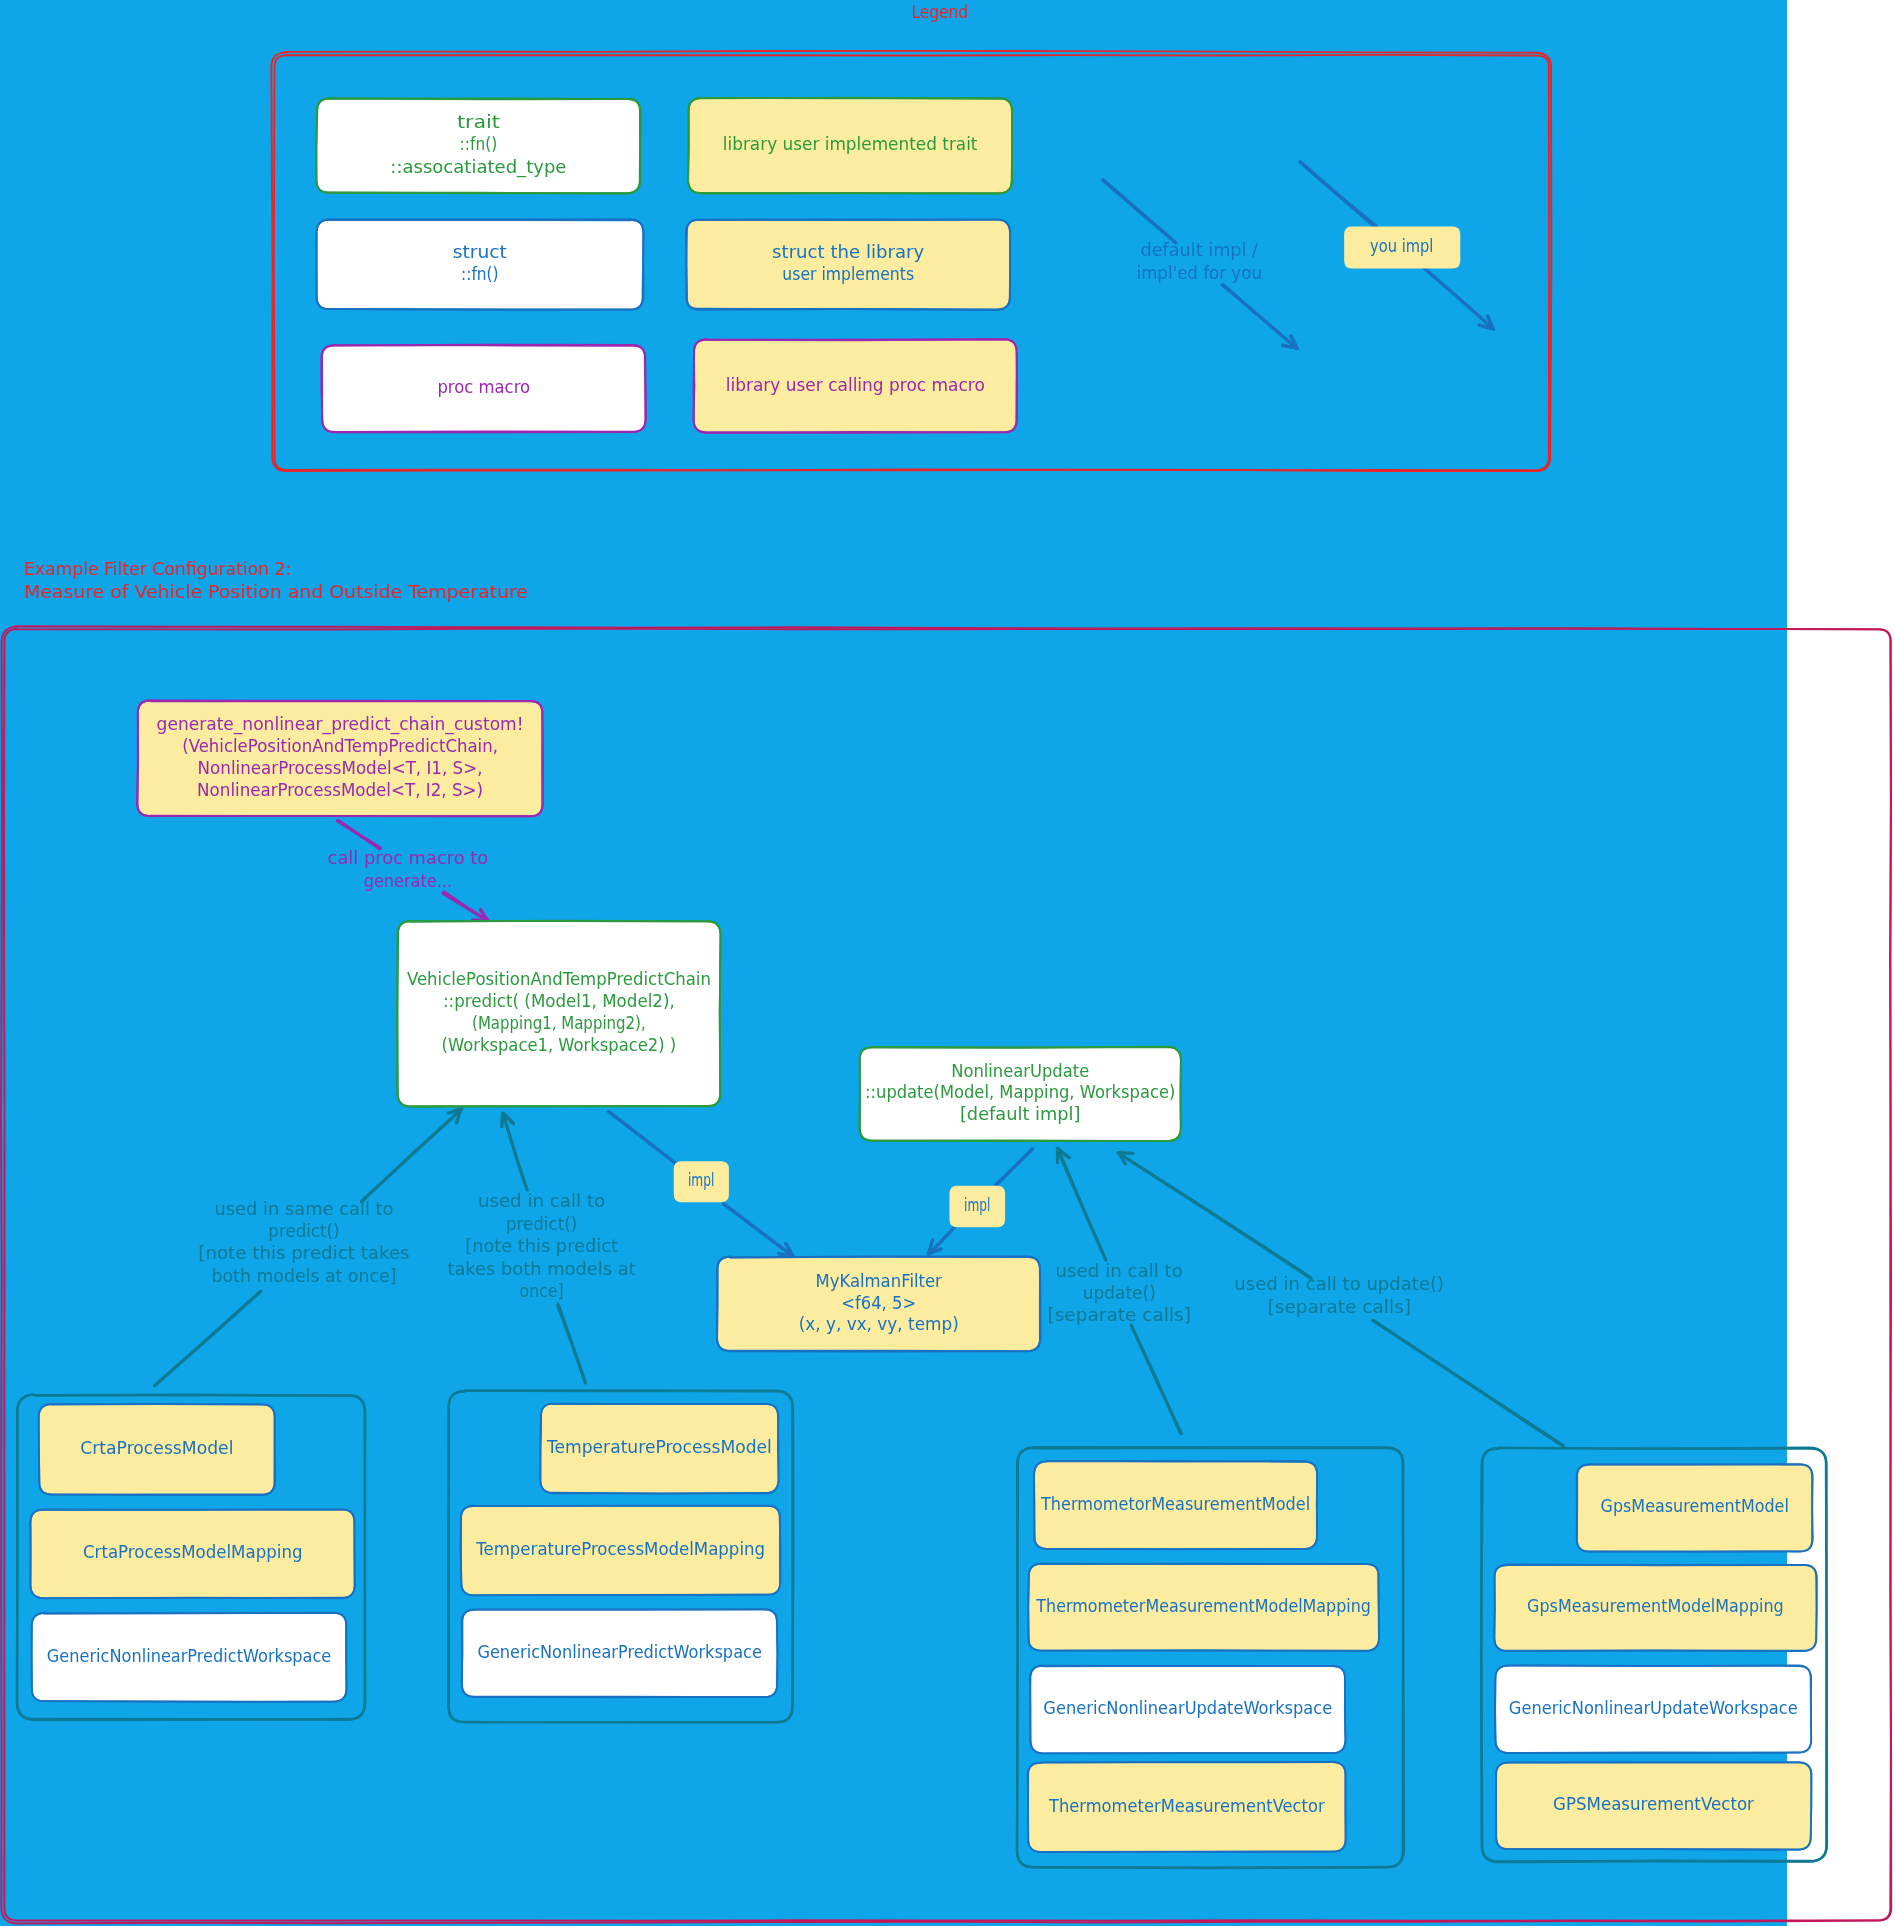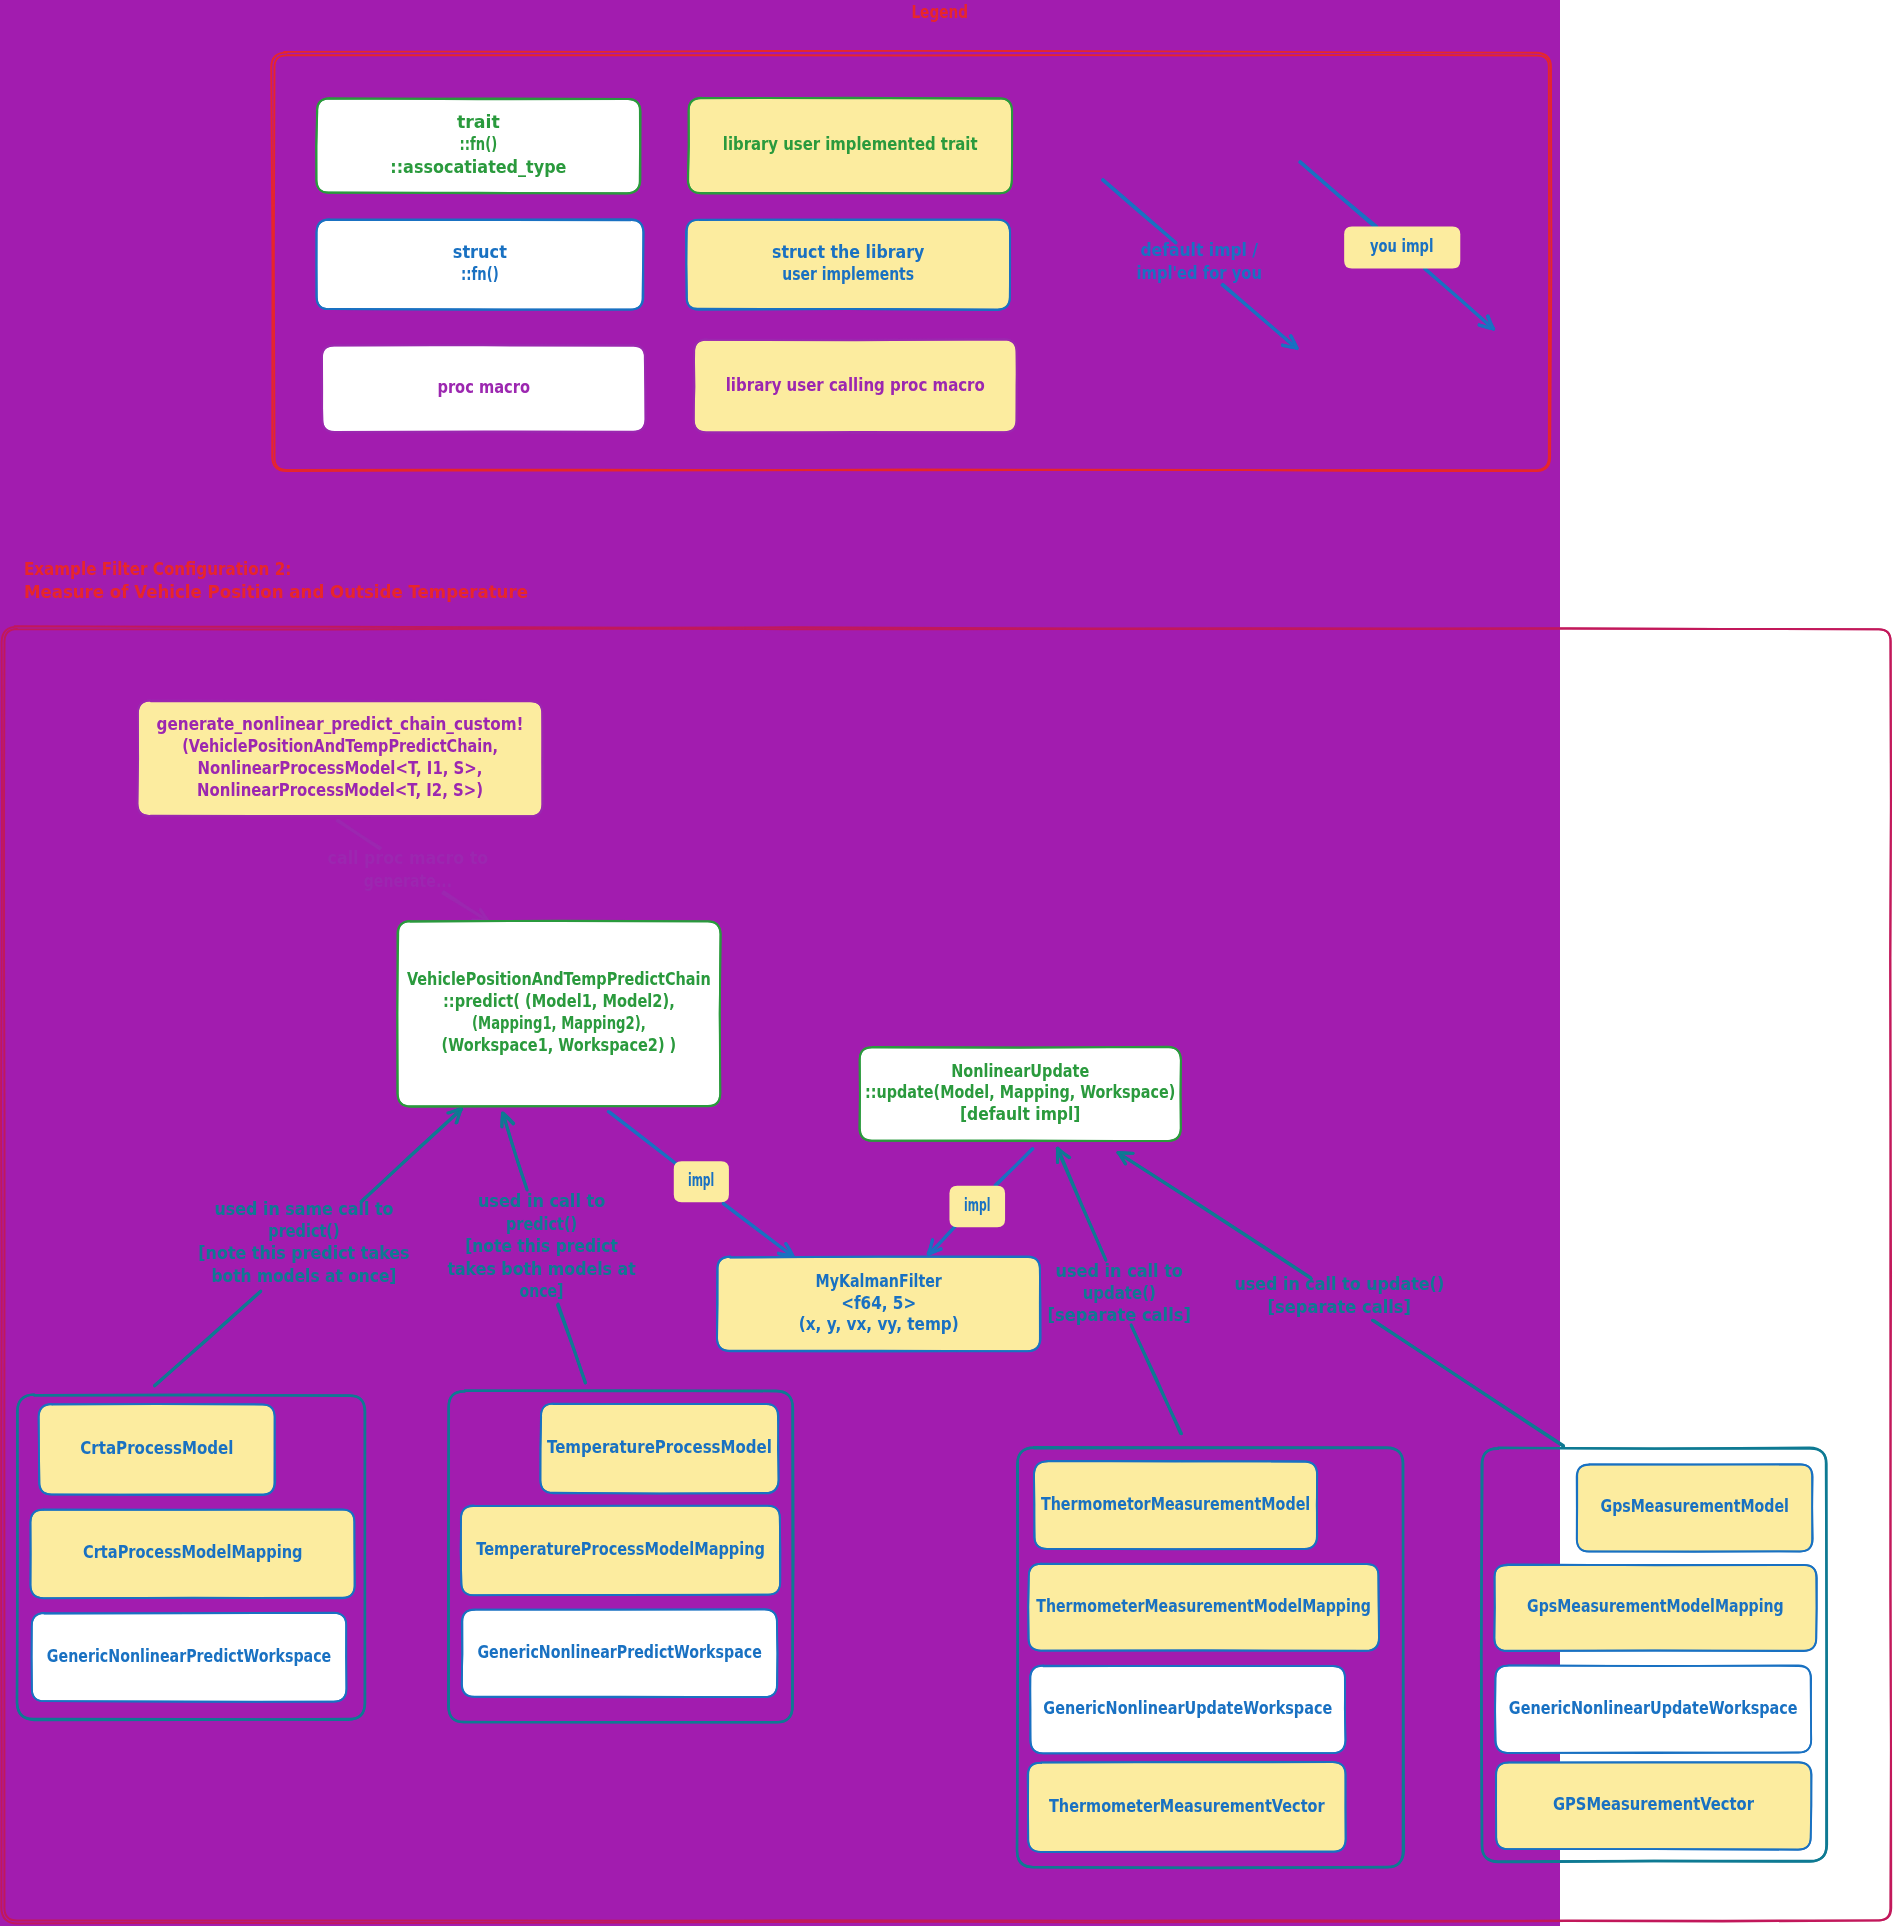--- a/index.html
+++ b/index.html
@@ -1,17 +1,17 @@
 <!DOCTYPE html>
 <html style="font-size:7.8px"><head>
 <meta charset="utf-8">
 <style>
   html,body{margin:0;padding:0;background:#ffffff;}
   body{width:1895px;height:1926px;overflow:hidden;font-family:"DejaVu Sans",sans-serif;}
-  #root{position:relative;width:1560px;height:1926px;background:#a21caf;font-weight:bold;}
+  #root{position:relative;width:1787px;height:1926px;background:#0ea5e9;}
   svg#canvas{position:absolute;left:0;top:0;display:block;}
   svg text{white-space:pre;}
 </style>
 </head>
 <body>
 
 <div id="root">
 <svg id="canvas" width="1895" height="1926" viewBox="0 0 3884 3947">
 <text x="1926.0" y="37.2" text-anchor="middle" fill="#e8262a" font-size="36.0" font-family="'DejaVu Sans',sans-serif"><tspan x="1926.0" dy="0" textLength="116.0" lengthAdjust="spacingAndGlyphs">Legend</tspan></text>
 <g>

